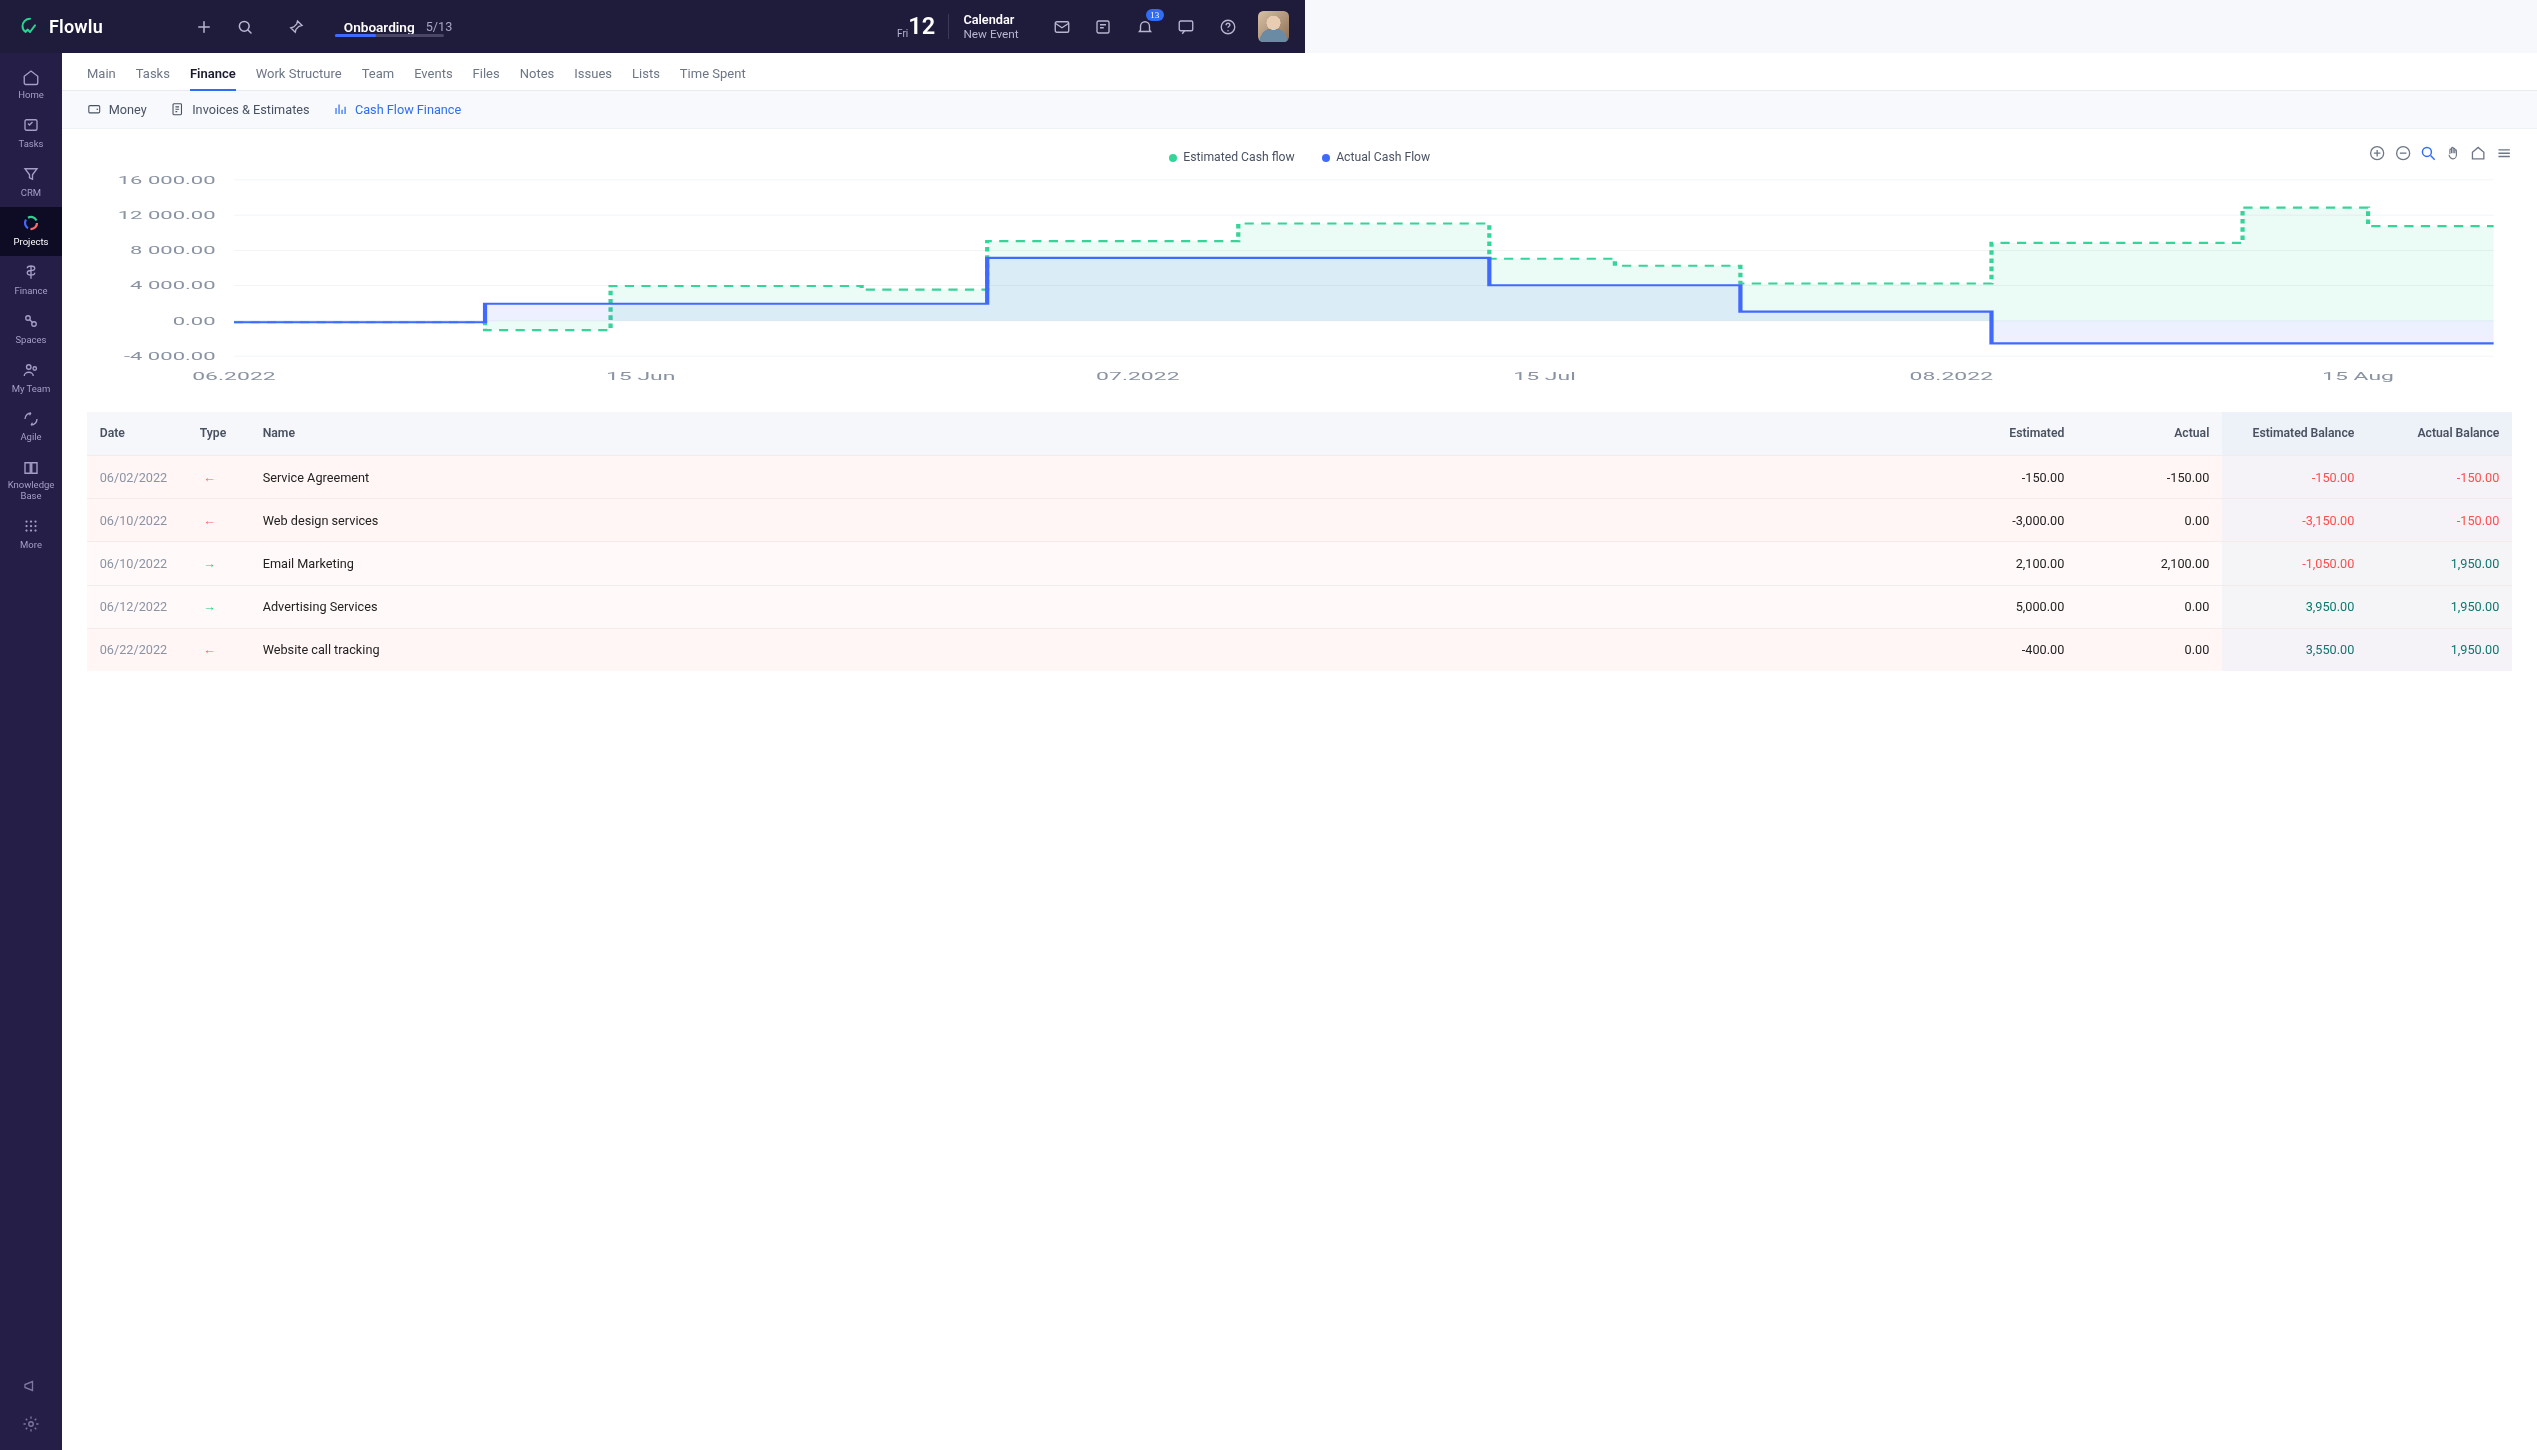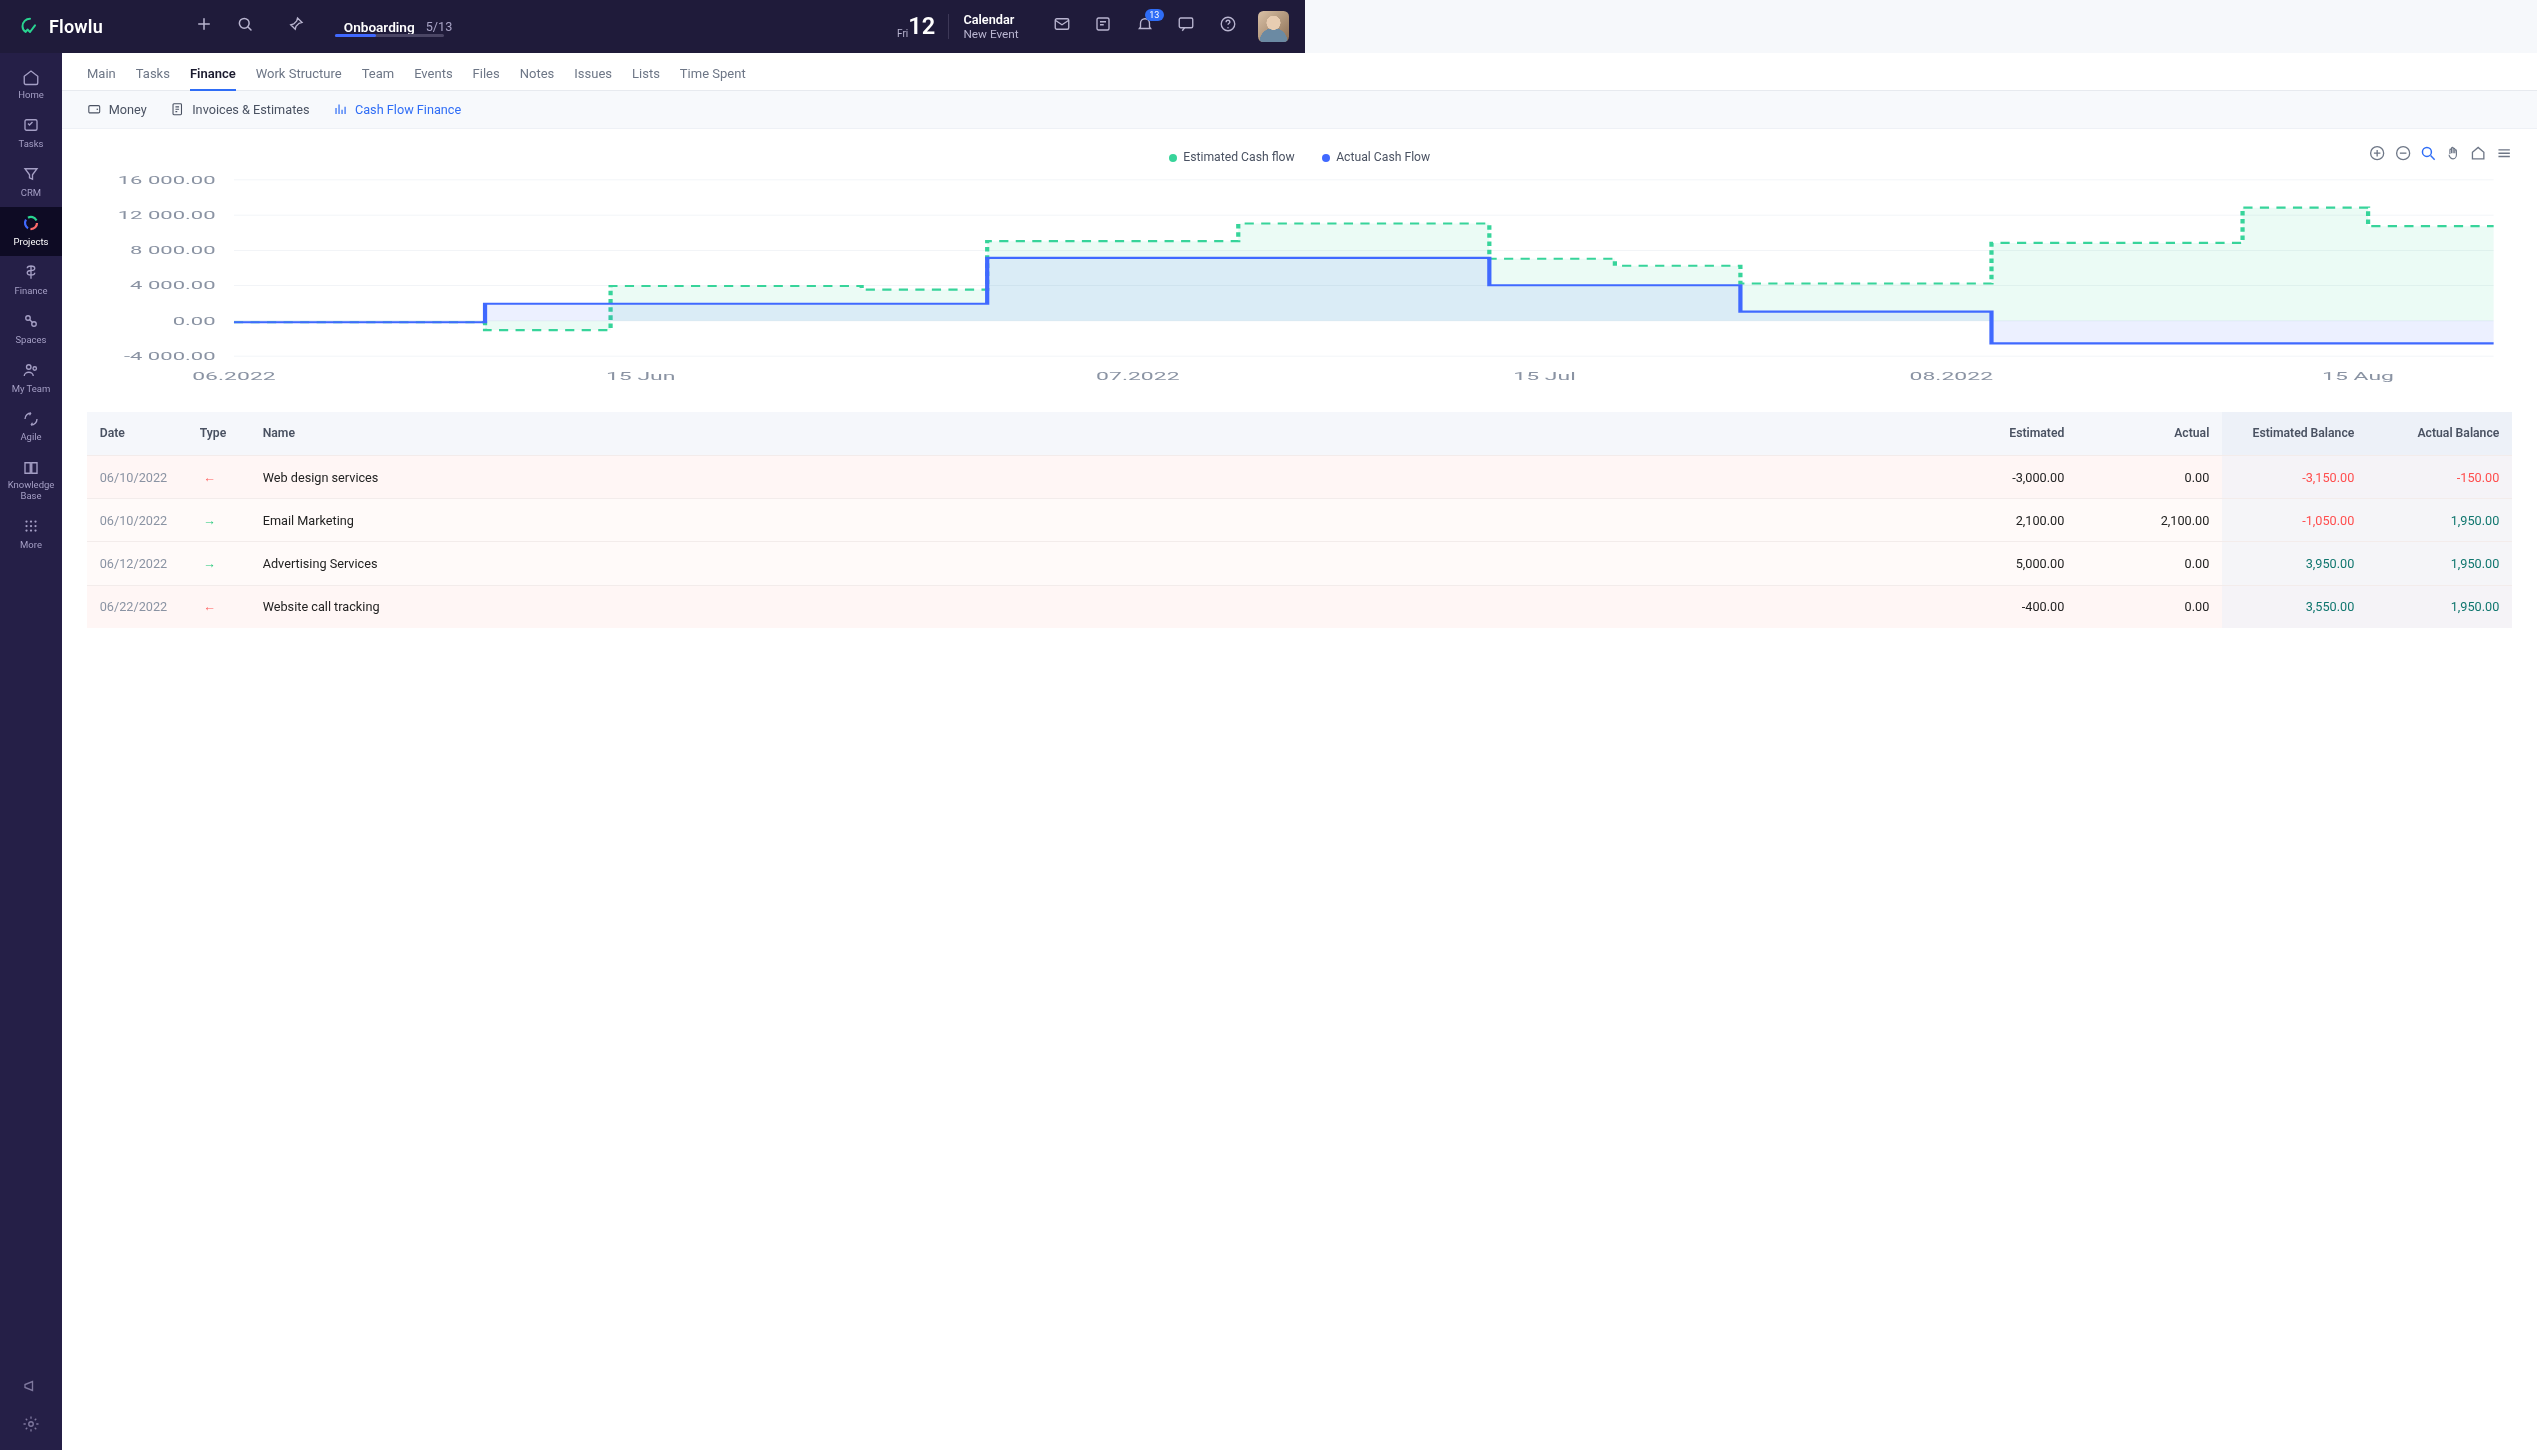--- a/index.html
+++ b/index.html
@@ -5,21 +5,21 @@
   * { box-sizing: border-box; margin: 0; padding: 0; }
   html, body { width: 1305px; height: 739px; overflow: hidden; font-family: -apple-system, BlinkMacSystemFont, "Segoe UI", Roboto, Helvetica, Arial, sans-serif; background: #f6f8fb; }
 
   
   .topbar { height: 53px; background: #1f1b3a; color: #fff; display: flex; align-items: center; padding: 0 16.3px 0 20px; }
   .brand { display: flex; align-items: center; gap: 9px; }
   .brand svg { width: 20px; height: 20px; }
   .brand-name { font-size: 18px; font-weight: 600; letter-spacing: 0.2px; }
 
   .tb-spacer-1 { width: 80px; }
-  .tb-iconbtn { width: 23.6px; height: 23.6px; display: flex; align-items: flex-start; justify-content: center; cursor: pointer; color: #b9b5d0; margin: 0 9px; }
+  .tb-iconbtn { width: 23.6px; height: 23.6px; display: flex; align-items: center; justify-content: center; cursor: pointer; color: #b9b5d0; margin: 0 9px; font-family: Liberation Serif, serif; }
   .tb-iconbtn svg { width: 18px; height: 18px; }
 
   .onboarding { display: flex; align-items: center; gap: 11px; margin-left: 27px; }
   .onboarding .ob-label { font-weight: 600; font-size: 13.6px; }
   .onboarding .ob-count { color: #a7a2c4; font-size: 12.7px; }
   .ob-progress { position: absolute; left: 335px; top: 34px; width: 109px; height: 2.7px; background: #4a4564; border-radius: 1.8px; }
   .ob-progress > div { width: 38%; height: 100%; background: #4069ff; border-radius: 1.8px; }
 
   .tb-right { margin-left: auto; display: flex; align-items: center; height: 100%; }
   .date-block { text-align: right; padding-right: 12.7px; border-right: 0.9px solid #3d3857; margin-right: 14.5px; display:flex; align-items:flex-end;}
@@ -391,20 +391,29 @@
           <th>Date</th>
           <th>Type</th>
           <th>Name</th>
           <th class="num">Estimated</th>
           <th class="num">Actual</th>
           <th class="num bal">Estimated Balance</th>
           <th class="num bal">Actual Balance</th>
         </tr>
       </thead>
       <tbody id="tbody">
+          <tr class="out">
+            <td class="date">06/02/2022</td>
+            <td><span class="type-ico out">←</span></td>
+            <td>Service Agreement</td>
+            <td class="num">-150.00</td>
+            <td class="num">-150.00</td>
+            <td class="num bal neg">-150.00</td>
+            <td class="num bal neg">-150.00</td>
+          </tr>
           <tr class="out">
             <td class="date">06/10/2022</td>
             <td><span class="type-ico out">←</span></td>
             <td>Web design services</td>
             <td class="num">-3,000.00</td>
             <td class="num">0.00</td>
             <td class="num bal neg">-3,150.00</td>
             <td class="num bal neg">-150.00</td>
           </tr>
           <tr class="in">

